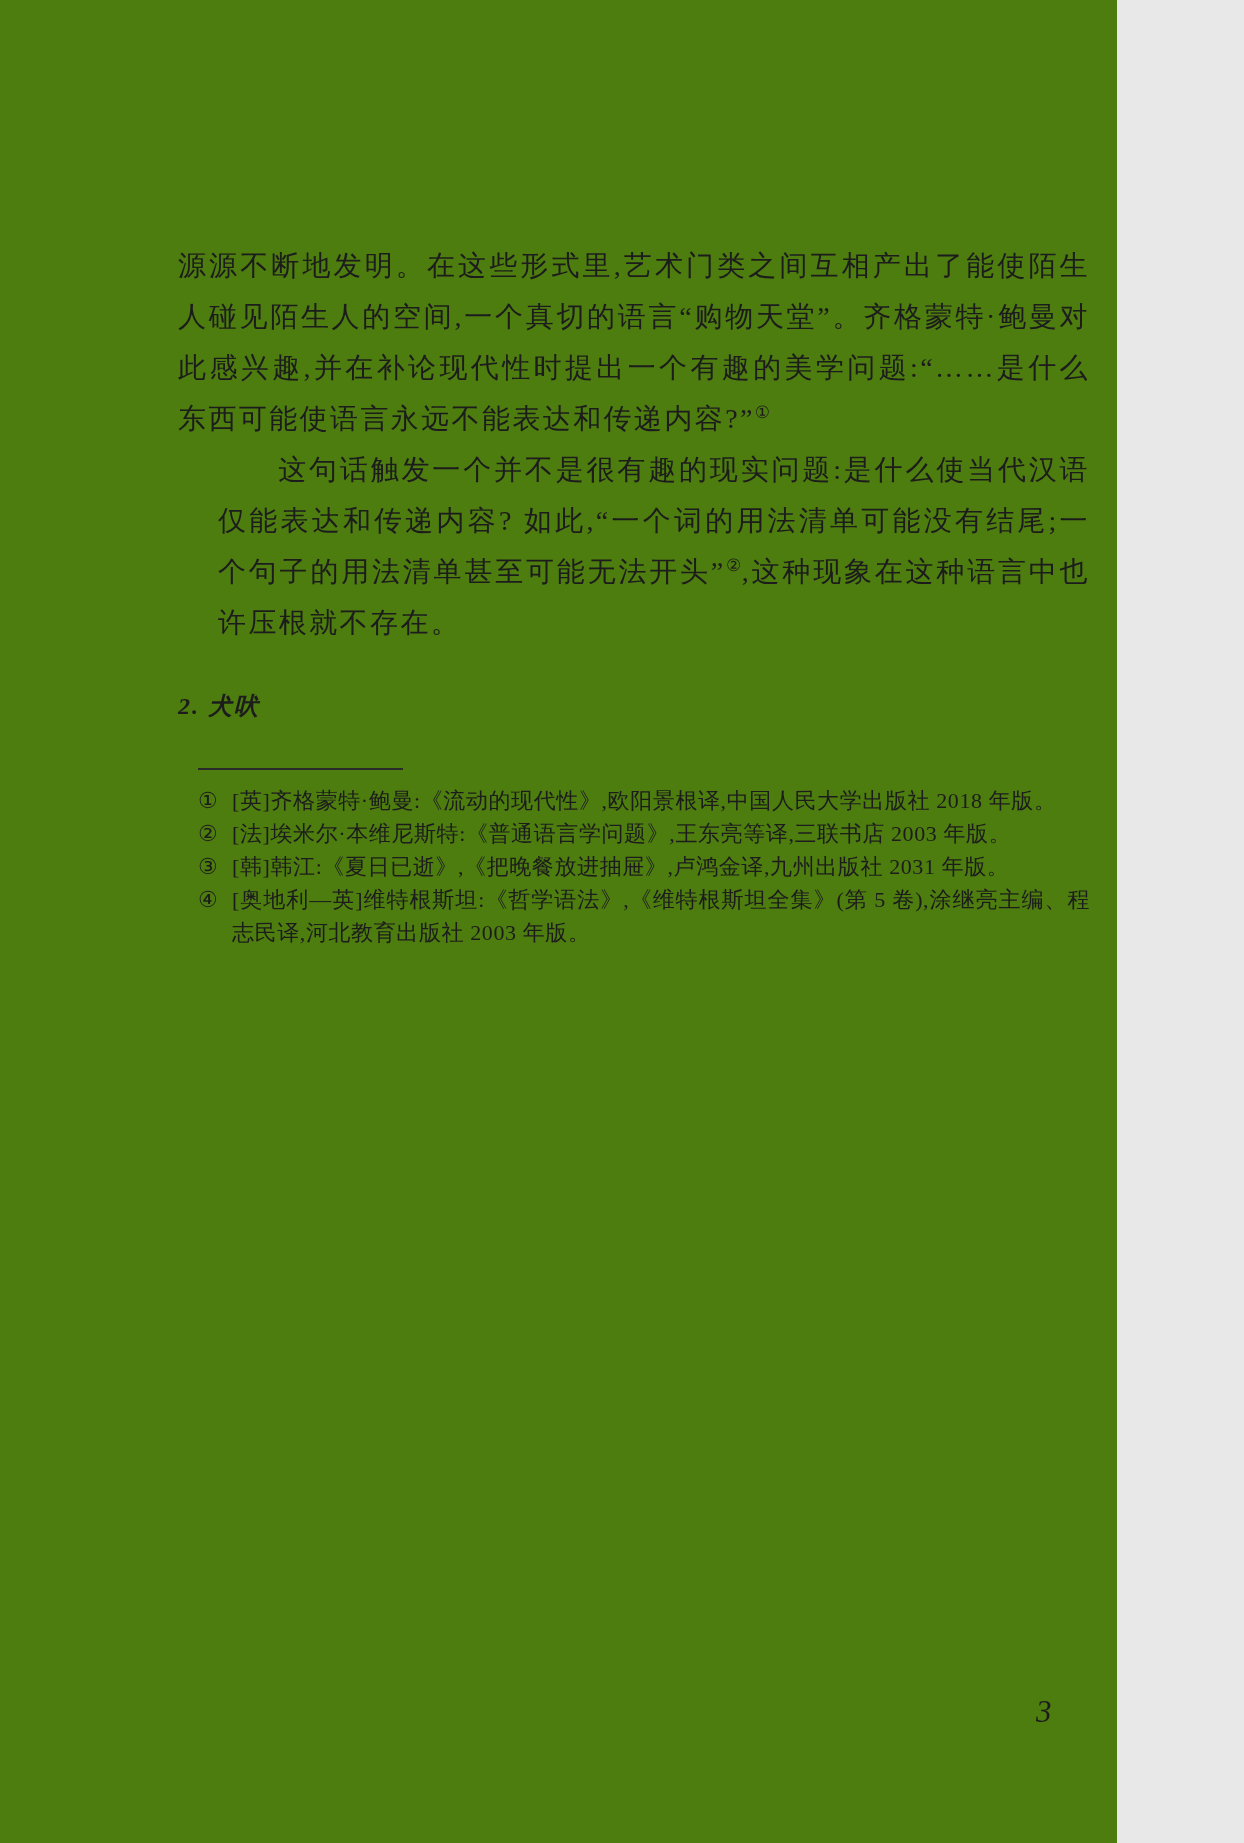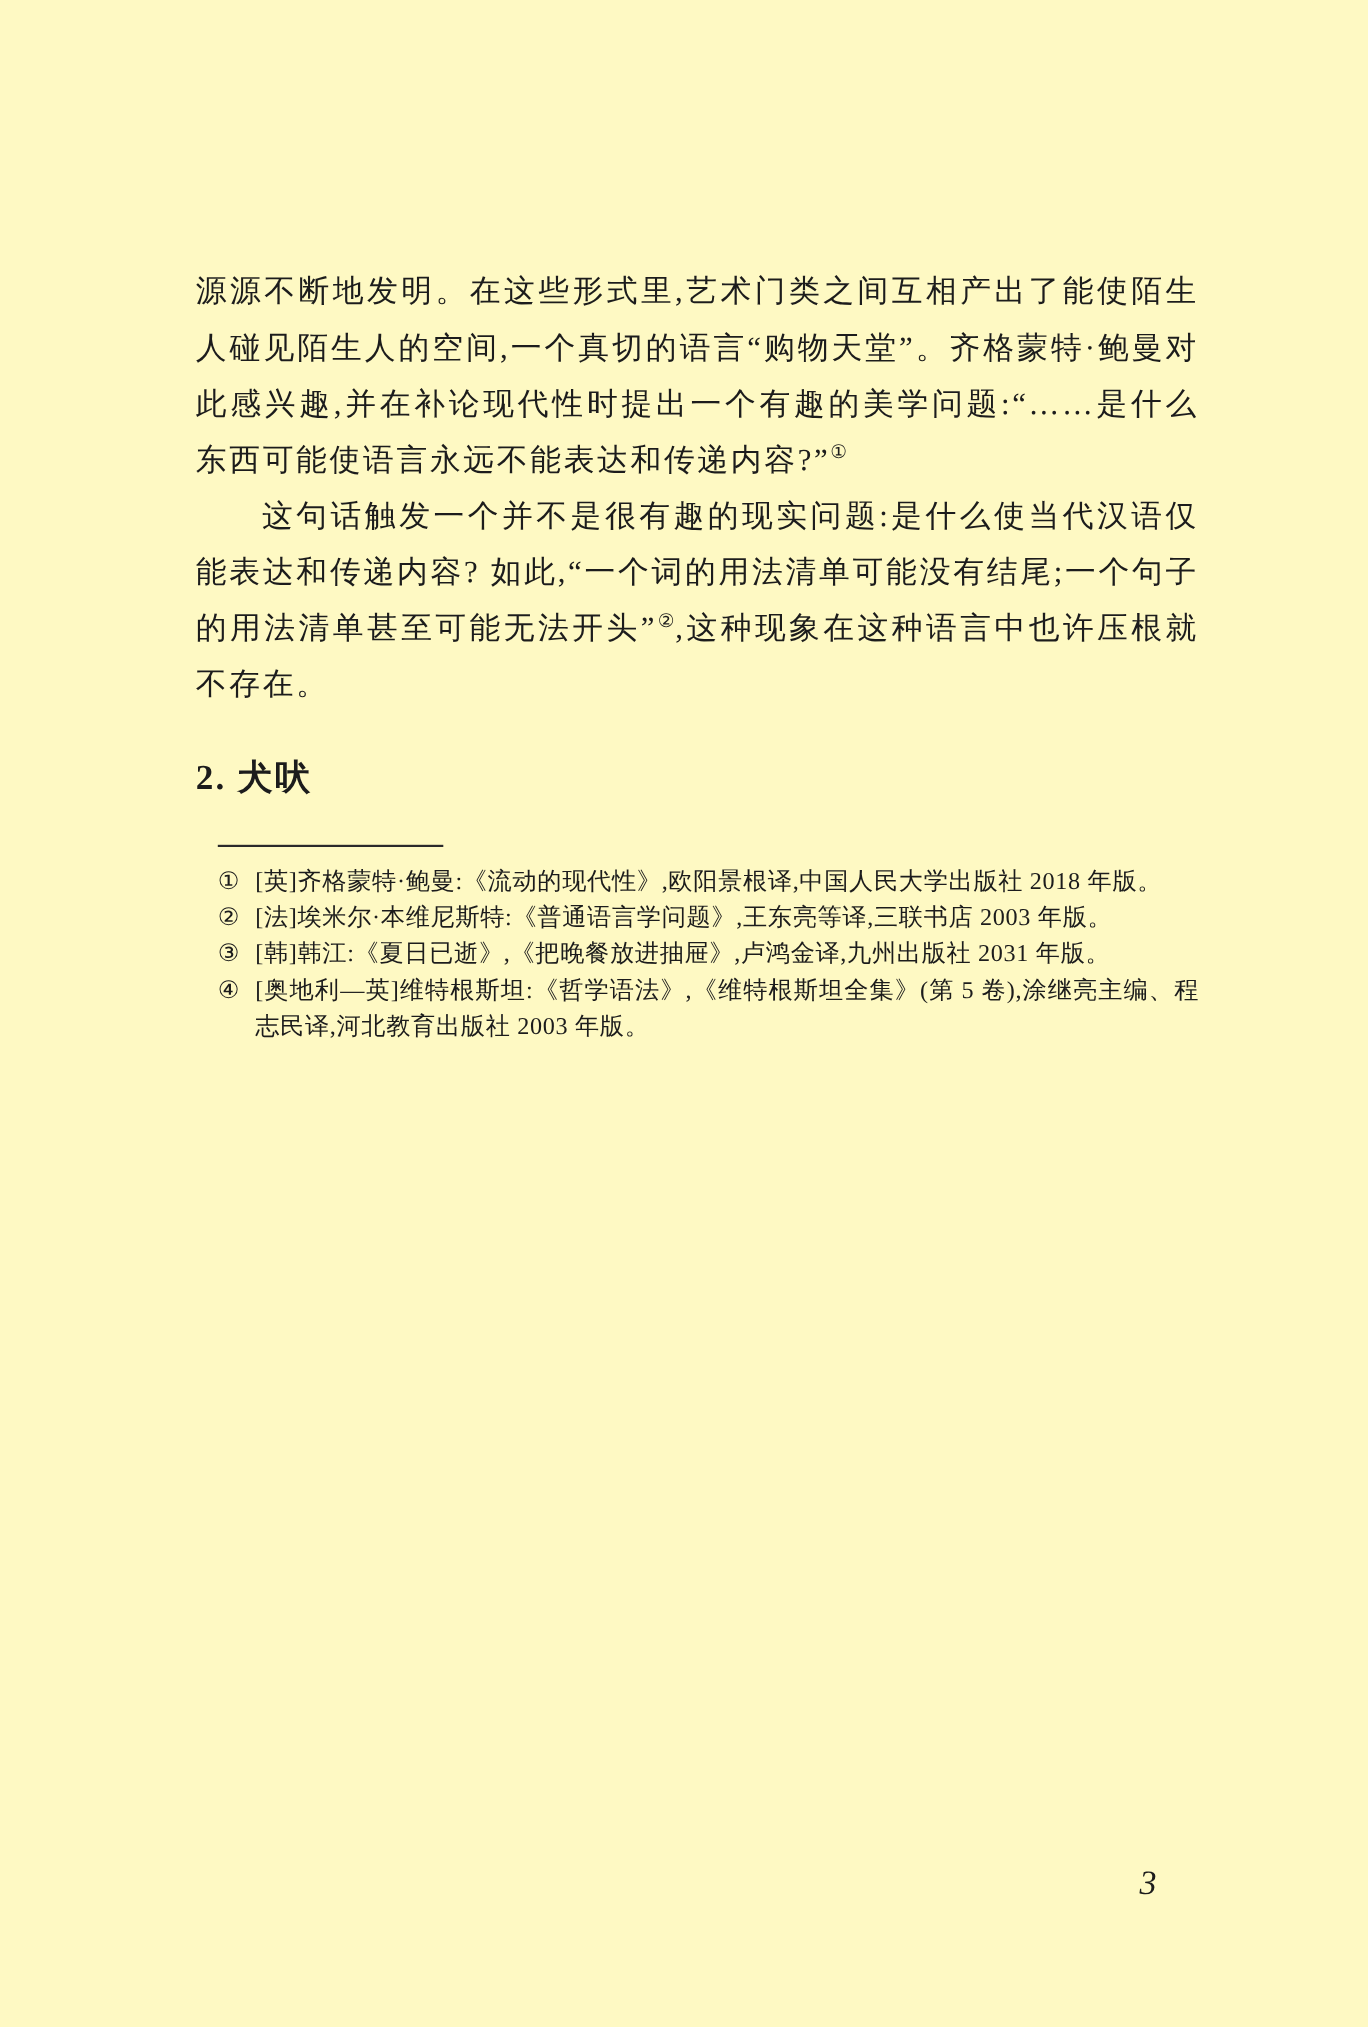--- a/index.html
+++ b/index.html
@@ -1,53 +1,54 @@
 <!DOCTYPE html>
 <html><head>
 <meta charset="utf-8">
 <style>
   * { margin: 0; padding: 0; box-sizing: border-box; }
   html, body { background: #e8e8e8; }
   .page {
     position: relative;
-    width: 1244px;
+    width: 1117px;
     height: 1843px;
-    background: #fef9c3;
+    background: #4d7c0f;
     font-family: "Liberation Serif", "DejaVu Serif", serif;
     color: #1c1c1c;
     overflow: hidden;
   }
   .content {
     position: absolute;
     left: 178px;
     top: 240px;
     width: 912px;
   }
   .para {
     font-size: 28px;
     line-height: 51px;
     letter-spacing: 2.4px;
     text-align: justify;
     text-justify: inter-character;
     word-break: normal;
   }
-  .para.indent { text-indent: 2.15em; }
+  .para.indent { text-indent: 2.15em; margin-left: 40px; }
   .para sup {
     font-size: 17px;
     letter-spacing: 0;
     vertical-align: super;
     line-height: 0;
   }
   .heading {
-    font-size: 32px;
+    font-size: 24px;
     font-weight: bold;
     letter-spacing: 2px;
     line-height: 51px;
     margin-top: 33px;
     margin-bottom: 36px;
+    font-style: italic;
   }
   .footnotes {
     margin-top: 30px;
   }
   .fn-rule {
     width: 205px;
     height: 0;
     border-top: 2px solid #2a2a2a;
     margin-left: 20px;
   }

